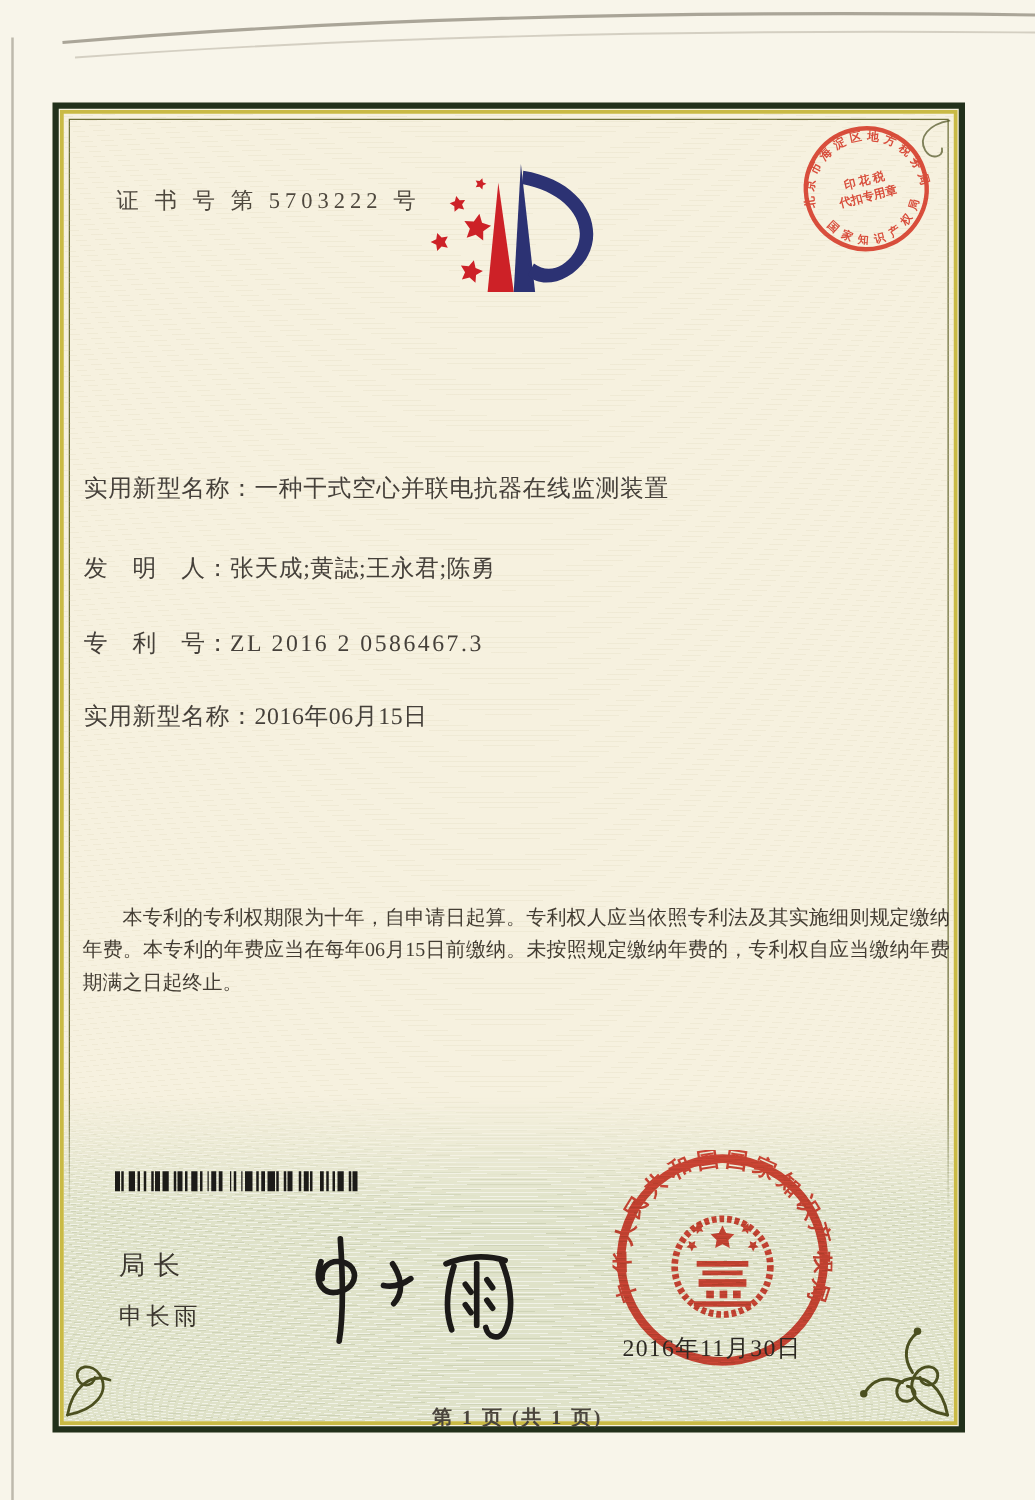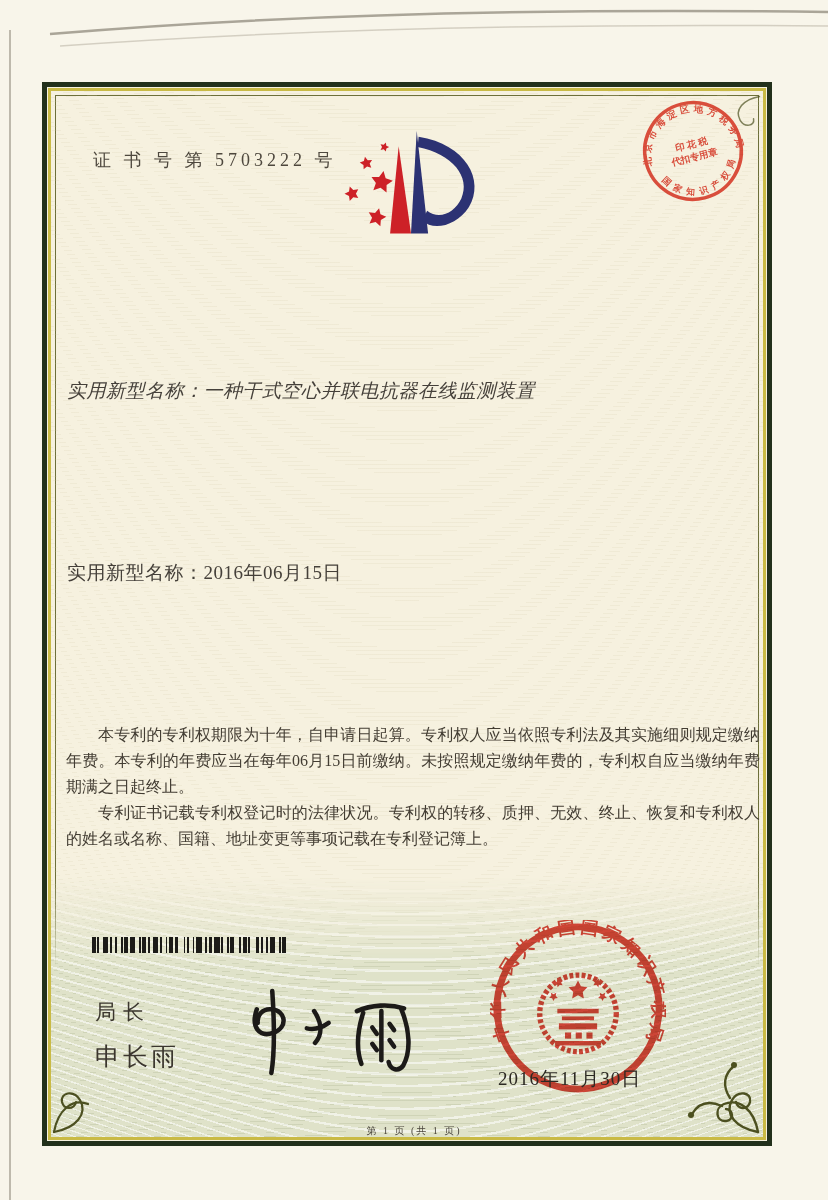--- a/index.html
+++ b/index.html
@@ -41,45 +41,45 @@
   }
   .ornament{position:absolute;z-index:3;pointer-events:none;}
   
   .cert-no{position:absolute;left:93px;top:148px;font-size:18px;letter-spacing:4px;color:#4e483e;z-index:5;}
   .logo{position:absolute;left:335px;top:124px;width:152px;height:126px;z-index:5;}
   .title{
     position:absolute;left:0;top:258px;width:100%;text-align:center;
     font-size:44px;font-weight:700;letter-spacing:11px;color:#2e2a24;z-index:5;
   }
   .field{position:absolute;left:67px;font-size:19px;color:#45403a;letter-spacing:.5px;z-index:5;white-space:nowrap;}
-  .f-name{top:378px;font-style:italic;}
+  .f-name{top:378px;}
   .f-inventor{top:442px;}
   .f-patno{top:502px;}
   .f-filing{top:560px;}
   .f-patentee{top:617px;}
   .f-grant{top:680px;}
   .body-text{
     position:absolute;left:66px;top:722px;width:694px;z-index:5;
     font-size:16px;line-height:26px;text-align:justify;color:#433d33;
   }
   .body-text p{margin:0;text-indent:2em;}
   .barcode{
     position:absolute;left:92px;top:937px;height:16px;display:flex;align-items:stretch;z-index:6;
   }
   .barcode .bar{background:#1c1b18;}
   .barcode .gap{background:transparent;}
   .sig-pos{position:absolute;left:95px;top:998px;font-size:21px;letter-spacing:7px;color:#3b362e;z-index:6;}
-  .sig-name{position:absolute;left:95px;top:1040px;font-size:25px;letter-spacing:3px;color:#3b362e;z-index:6;}
+  .sig-name{position:absolute;left:95px;top:1040px;font-size:19px;letter-spacing:3px;color:#3b362e;z-index:6;}
   .signature{position:absolute;left:210px;top:982px;width:230px;height:100px;z-index:7;}
   .seal{position:absolute;left:490px;top:920px;width:176px;height:176px;z-index:6;mix-blend-mode:multiply;opacity:.92;}
   .seal-date{position:absolute;left:498px;top:1066px;font-size:19px;letter-spacing:1px;color:#2c2923;z-index:8;white-space:nowrap;}
   .tax-stamp{position:absolute;left:640px;top:98px;width:106px;height:106px;z-index:6;transform:rotate(-14deg);mix-blend-mode:multiply;opacity:.88;}
   .footer{
     position:absolute;left:0;top:1124px;width:100%;text-align:center;
-    font-size:10px;letter-spacing:2px;color:#4a453c;z-index:5;
+    font-size:16px;letter-spacing:2px;color:#4a453c;z-index:5;font-weight:bold;
   }
 </style>
 </head>
 <body>
 
 <div class="page">
 
   <svg class="scan-top" viewBox="0 0 828 60">
     <path d="M 50 34 Q 380 6 828 12" fill="none" stroke="rgba(105,98,84,.55)" stroke-width="2.5"></path>
     <path d="M 60 46 Q 390 22 828 26" fill="none" stroke="rgba(145,138,120,.35)" stroke-width="1.5"></path>
@@ -132,27 +132,32 @@
     <use href="#star" transform="translate(33,40) scale(7) rotate(-12)" fill="#cd2127"></use>
     <use href="#star" transform="translate(49,60) scale(12) rotate(10)" fill="#cd2127"></use>
     <use href="#star" transform="translate(18,72) scale(8) rotate(-18)" fill="#cd2127"></use>
     <use href="#star" transform="translate(44,97) scale(10) rotate(14)" fill="#cd2127"></use>
   </svg>
 
 
   <div class="field f-name">
     <span>实用新型名称：</span><span>一种干式空心并联电抗器在线监测装置</span>
   </div>
+  <div class="field f-inventor">
+    <span>发　明　人：</span><span>张天成;黄誌;王永君;陈勇</span>
+  </div>
+  <div class="field f-patno">
+    <span>专　利　号：</span><span style="letter-spacing:2px;">ZL 2016 2 0586467.3</span>
+  </div>
   <div class="field f-filing">
     <span>实用新型名称：</span><span>2016年06月15日</span>
   </div>
 
   <div class="body-text">
     <p>本专利的专利权期限为十年，自申请日起算。专利权人应当依照专利法及其实施细则规定缴纳年费。本专利的年费应当在每年06月15日前缴纳。未按照规定缴纳年费的，专利权自应当缴纳年费期满之日起终止。</p>
-    <p>专利证书记载专利权登记时的法律状况。专利权的转移、质押、无效、终止、恢复和专利权人的姓名或名称、国籍、地址变更等事项记载在专利登记簿上。</p>
   </div>
 
   <div class="barcode">
       <div class="bar" style="width: 3.6px;"></div>
       <div class="gap" style="width: 1.8px;"></div>
       <div class="bar" style="width: 1.8px;"></div>
       <div class="gap" style="width: 3.6px;"></div>
       <div class="bar" style="width: 5.4px;"></div>
       <div class="gap" style="width: 1.8px;"></div>
       <div class="bar" style="width: 1.8px;"></div>

